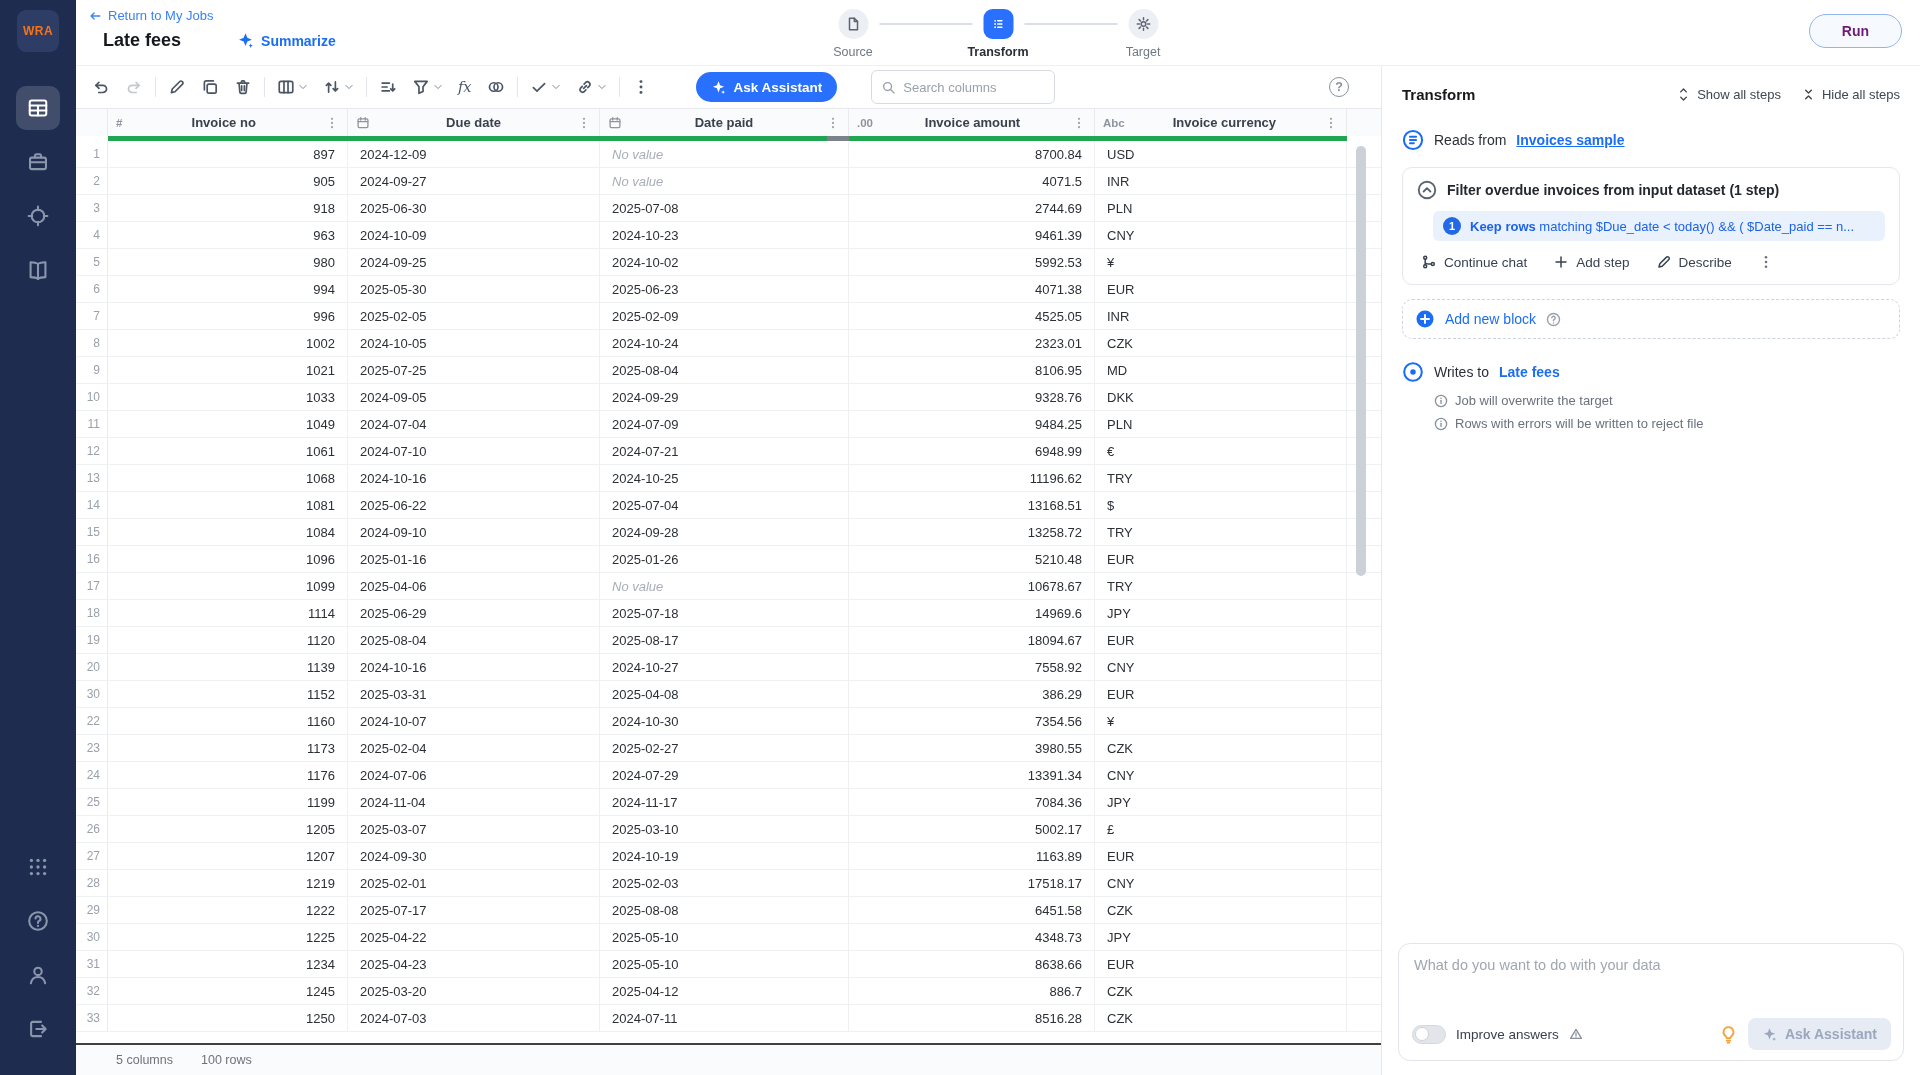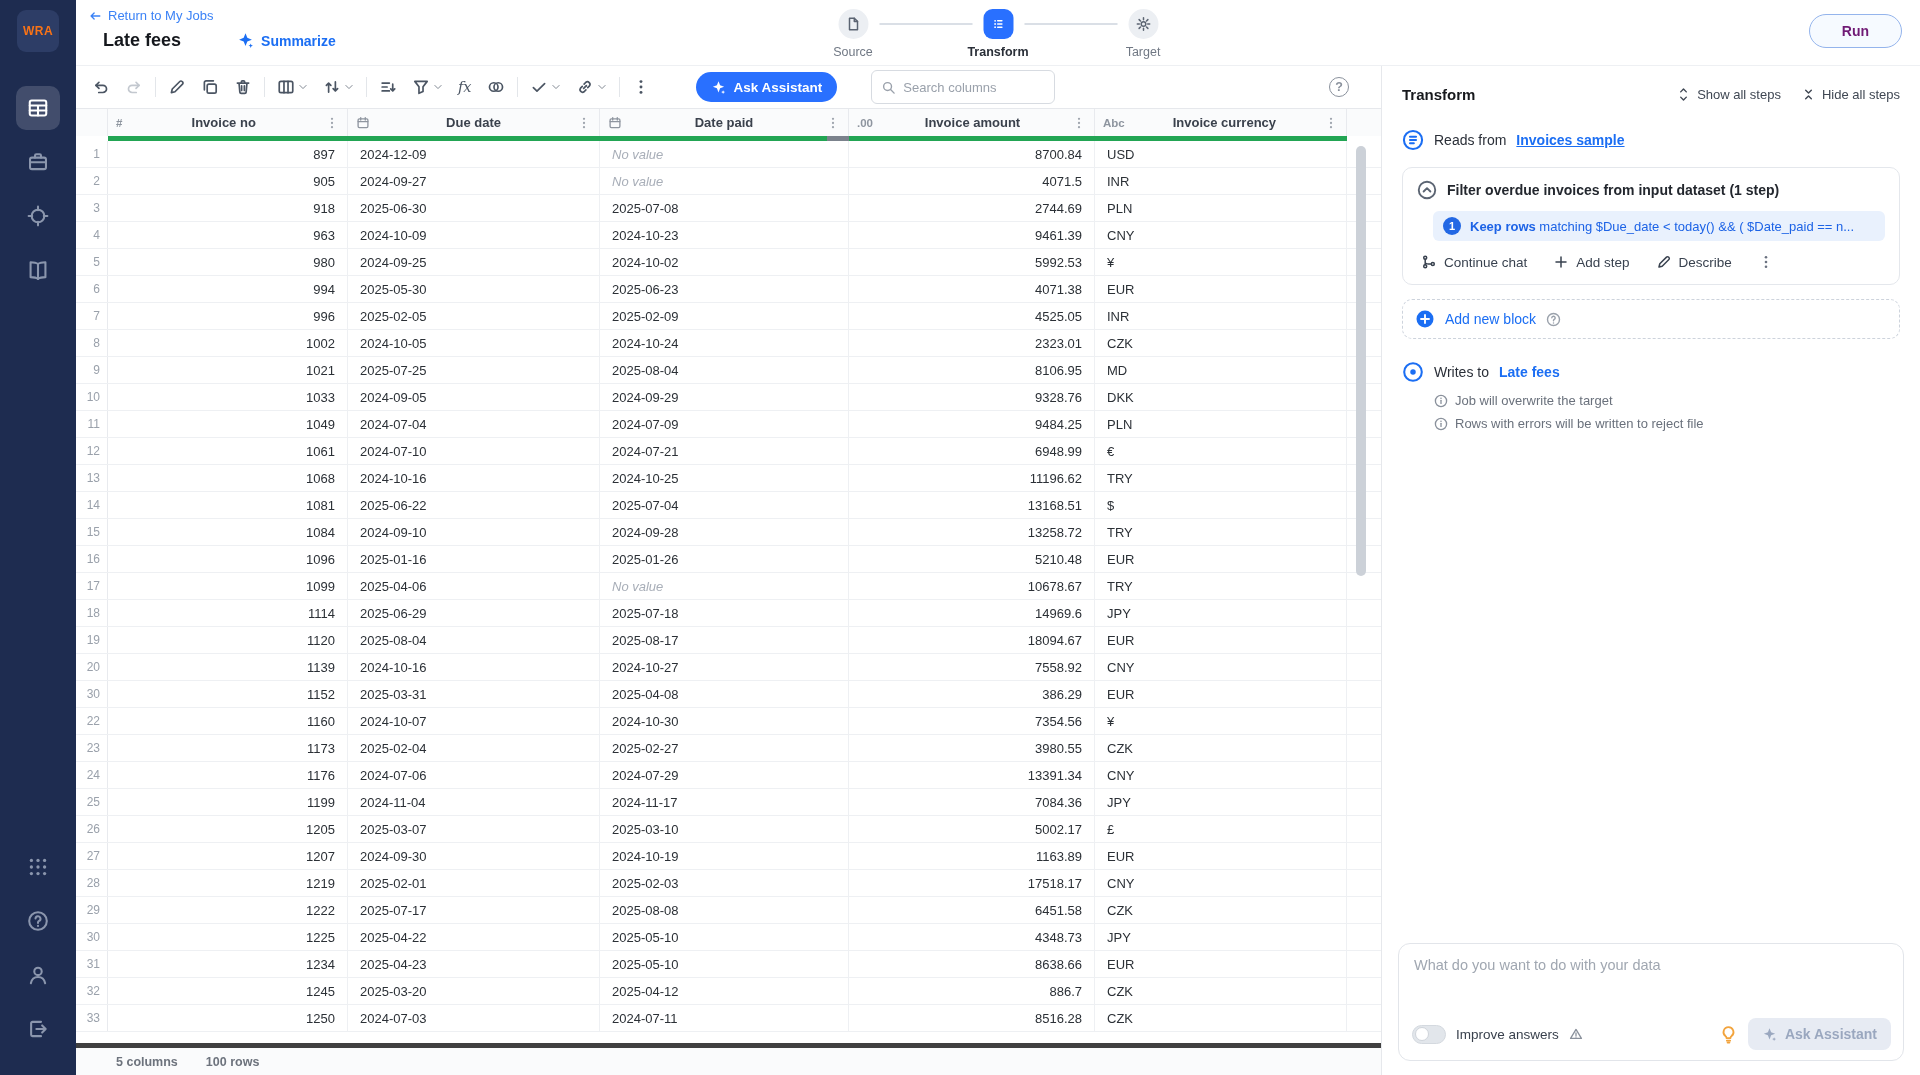--- a/index.html
+++ b/index.html
@@ -63,21 +63,21 @@
   .qfill { height:5px; background:#22a553; }
   .tbody { overflow:hidden; height:calc(100% - 33px); }
   .trow { display:flex; height:27px; border-bottom:1px solid #eef0f3; font-size:13px; color:#2b3036; }
   .tcell { display:flex; align-items:center; padding:0 12px; border-right:1px solid #eef0f3; white-space:nowrap; overflow:hidden; flex:none; }
   .tcell.right { justify-content:flex-end; }
   .tgutter { color:#9aa1ab; font-size:12px; justify-content:flex-end; padding:0 7px 0 2px; border-right:1px solid #e8eaee; }
   .novalue { font-style:italic; color:#a8aeb8; }
   .vscroll { position:absolute; right:15px; top:38px; width:10px; height:430px; border-radius:5px; background:#ccd1d8; cursor:pointer; }
 
   
-  .statusbar { height:32px; background:#fafbfc; border-top:5px solid #404040; display:flex; align-items:center; gap:28px; padding-left:40px; font-size:12.5px; color:#6d737d; flex:none;font-weight:bold; }
+  .statusbar { height:32px; background:#fafbfc; border-top:2px solid #404040; display:flex; align-items:center; gap:28px; padding-left:40px; font-size:12.5px; color:#6d737d; flex:none; }
 
   
   .panel { width:539px; flex:none; border-left:1px solid #e6e8ec; position:relative; background:#fff; padding:0 20px; }
   .panel-head { margin-top:20px; display:flex; align-items:center; }
   .panel-title { font-size:15px; font-weight:700; color:#17191d; }
   .panel-head-links { margin-left:auto; display:flex; align-items:center; gap:20px; }
   .phlink { display:flex; align-items:center; gap:6px; color:#3f4753; font-size:13px; font-weight:500; cursor:pointer; }
   .reads-row { margin-top:26px; display:flex; align-items:center; gap:10px; font-size:14px; color:#2a2f38; }
   .blue-ic { color:#1b6ef3; }
   .link-blue { color:#1b6ef3; font-weight:600; text-decoration:underline; cursor:pointer; }

